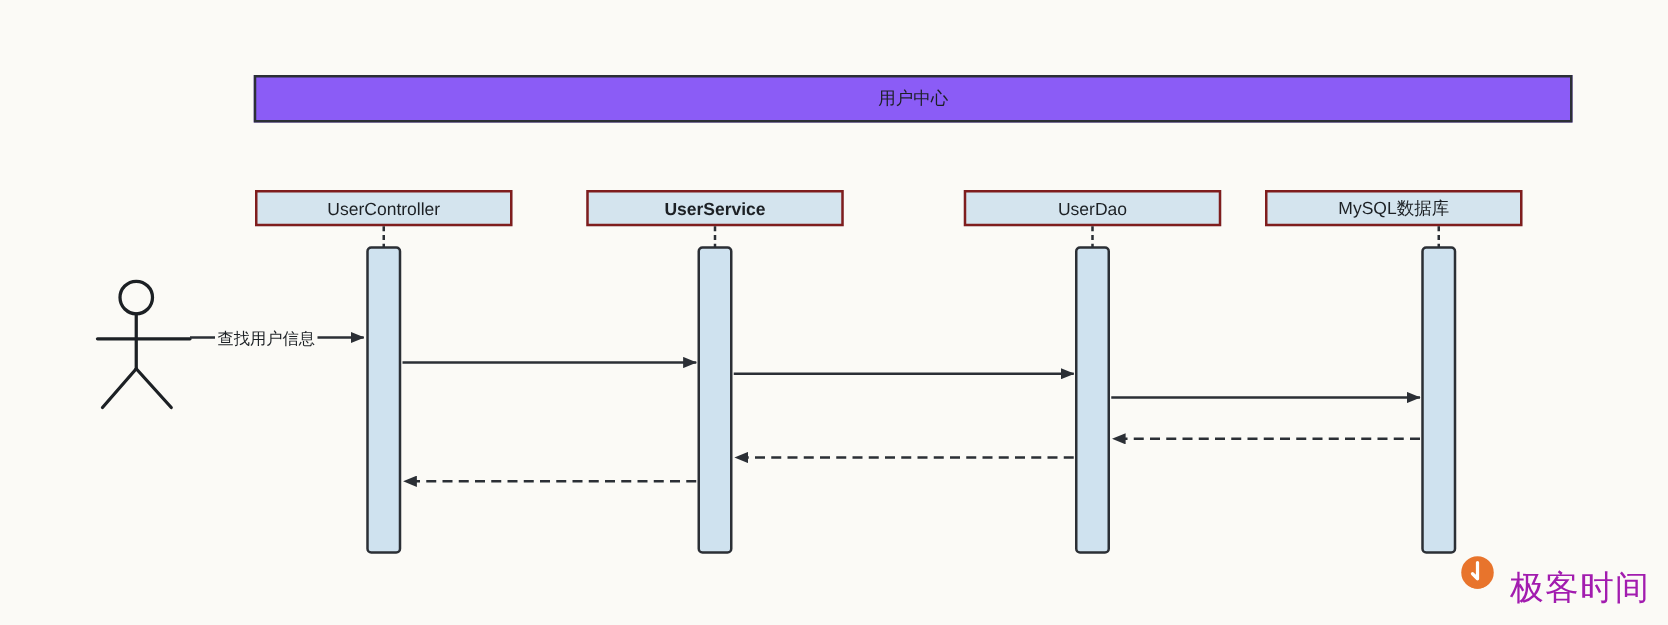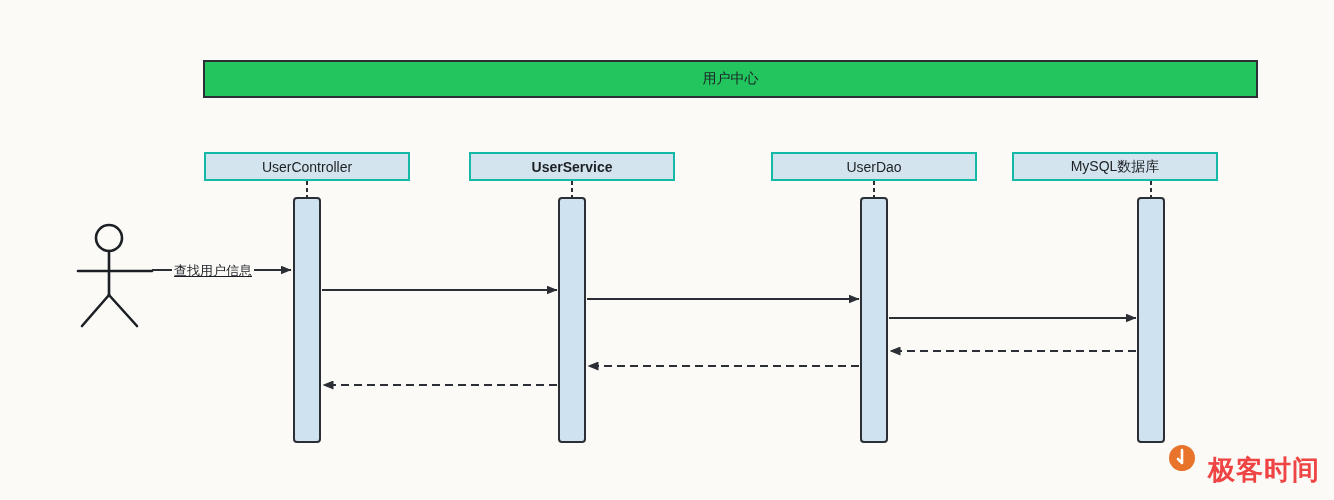--- a/index.html
+++ b/index.html
@@ -25,36 +25,36 @@
     left: 0; top: 0;
     width: 1334px;
     height: 500px;
   }
   .title-bar {
     position: absolute;
     left: 203px;
     top: 60px;
     width: 1055px;
     height: 38px;
-    background: #22c55e;
+    background: #8b5cf6;
     border: 2px solid #2b2f35;
     box-sizing: border-box;
     display: flex;
     align-items: center;
     justify-content: center;
     font-size: 14px;
     color: #1c2024;
   }
   .participant-box {
     position: absolute;
     top: 152px;
     width: 206px;
     height: 29px;
     background: #d4e4ee;
-    border: 2px solid #14b8a6;
+    border: 2px solid #7f1d1d;
     box-sizing: border-box;
     display: flex;
     align-items: center;
     justify-content: center;
     font-size: 14px;
     color: #1c2024;
   }
   .activation-bar {
     position: absolute;
     top: 197px;
@@ -65,34 +65,33 @@
     border-radius: 4px;
     box-sizing: border-box;
   }
   .msg-label {
     position: absolute;
     font-size: 13px;
     color: #1c2024;
     background: #fbfaf6;
     padding: 0 2px;
     white-space: nowrap;
-    text-decoration: underline;
   }
   .watermark {
     position: absolute;
     right: 14px;
     bottom: 12px;
     display: flex;
     align-items: center;
     gap: 8px;
   }
   .watermark-text {
     font-size: 27px;
-    font-weight: bold;
-    color: #ef4444;
+    font-weight: normal;
+    color: #a21caf;
     letter-spacing: 1px;
     font-family: "DejaVu Sans", sans-serif;
     margin-top: 20px;
   }
 </style>
 </head>
 <body>
 
 <div id="diagram-root">
 

